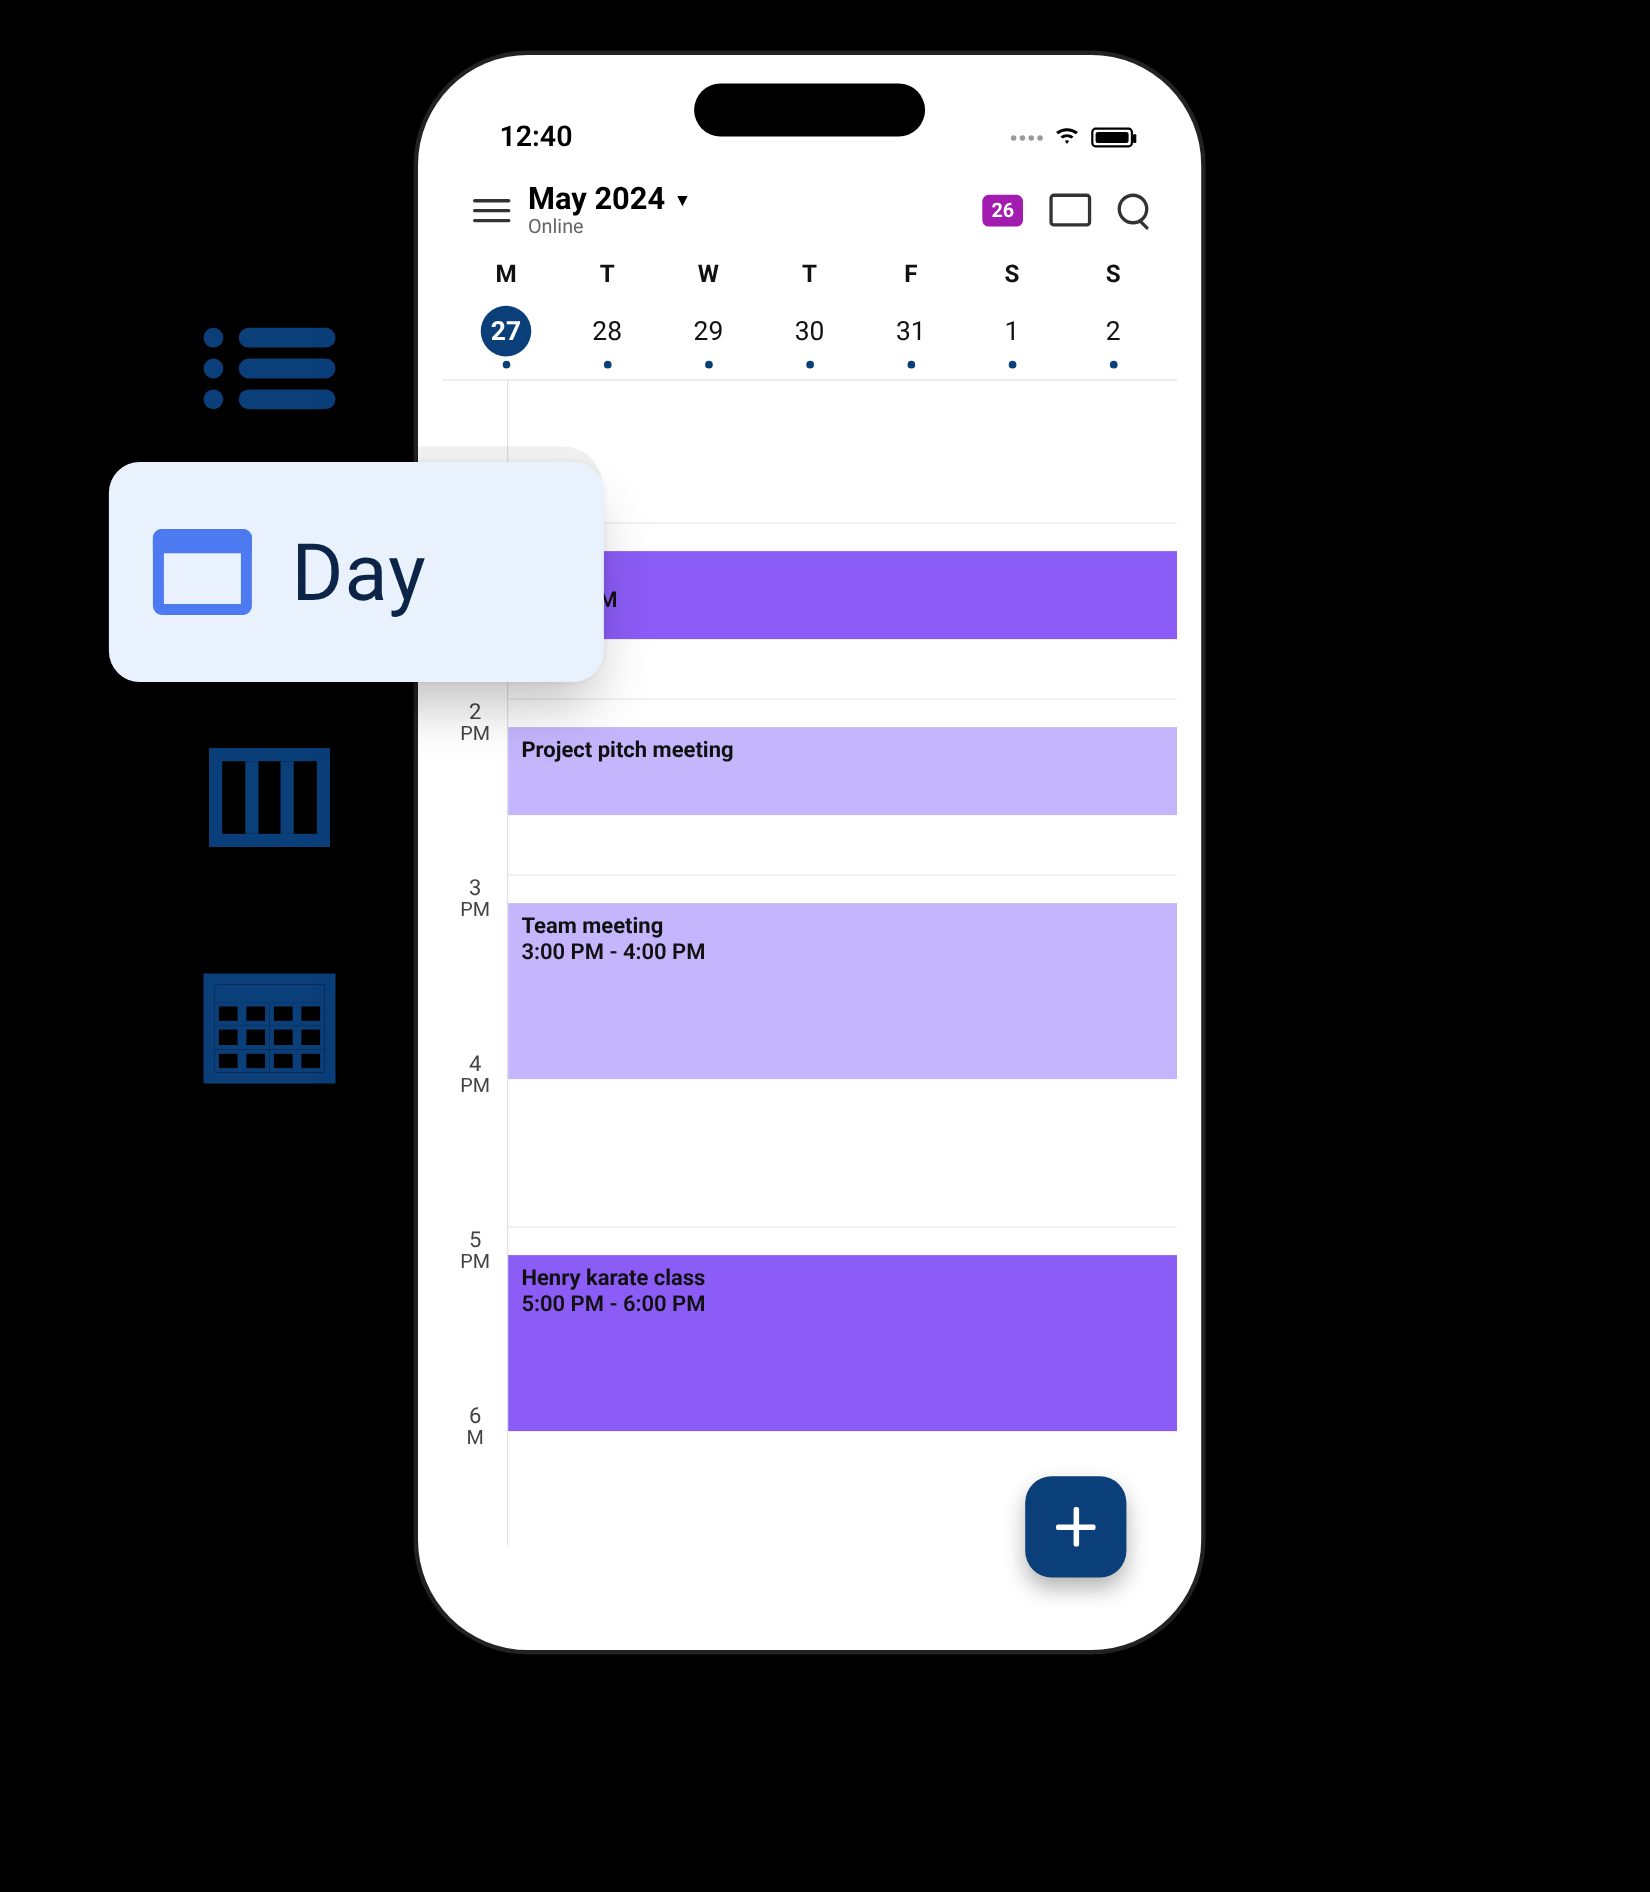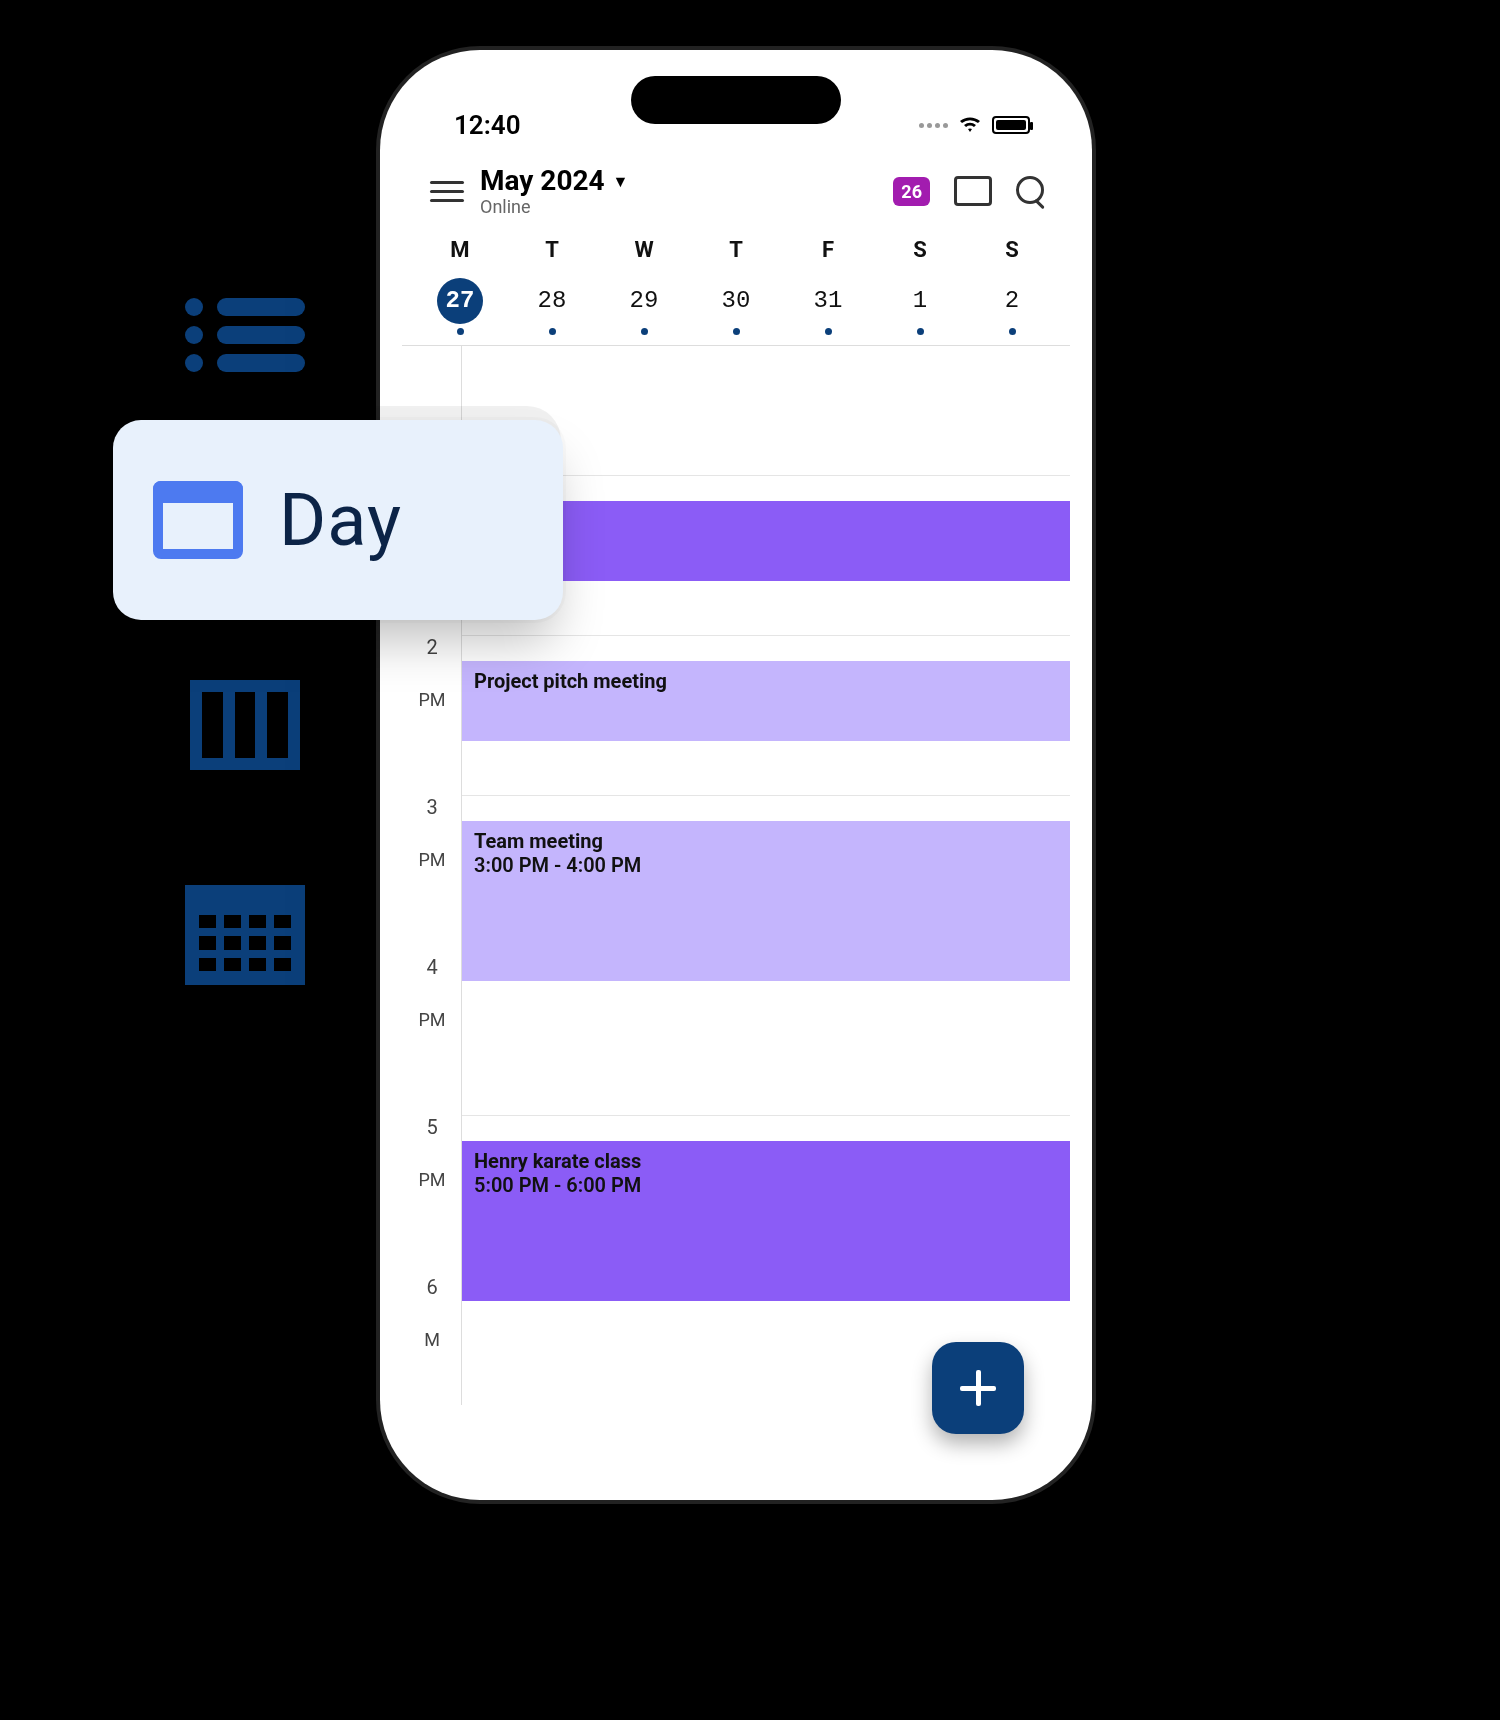--- a/index.html
+++ b/index.html
@@ -39,21 +39,21 @@
 
   
   .grid-box { width:120px; height:100px; border:10px solid #0b3f7a; display:flex; flex-direction:column;}
   .grid-header { height:16px; background:#0b3f7a; }
   .grid-body { flex:1; display:grid; grid-template-columns:repeat(4,1fr); grid-template-rows:repeat(3,1fr);}
   .grid-body div { border:4px solid #0b3f7a; }
 
   
   .day-chip {
     position: absolute;
-    left: 113px;
+    left: 99px;
     top: 420px;
     width: 450px;
     height: 200px;
     background: #e8f1fc;
     border-radius: 28px;
     box-shadow: 0 0 0 3px rgba(0,0,0,0.02), 0 30px 50px -10px rgba(0,0,0,0.25), -8px -8px 0 6px rgba(0,0,0,0.06);
     display:flex;
     align-items:center;
     gap: 36px;
     padding: 0 40px;
@@ -144,21 +144,21 @@
     content:""; position:absolute; width:22px; height:22px; border:3px solid #333; border-radius:50%;
   }
   .search-icon::after {
     content:""; position:absolute; width:3px; height:12px; background:#333;
     left:22px; top:22px; transform:rotate(-45deg); border-radius:2px;
   }
 
   
   .weekrow { display:grid; grid-template-columns: repeat(7, 1fr); text-align:center; padding: 4px 12px 0; }
   .weekday { font-size:22px; font-weight:700; color:#111; padding:6px 0;}
-  .datecell { padding:6px 0 10px; position:relative;font-family:Liberation Mono, monospace; }
+  .datecell { padding:6px 0 10px; position:relative; }
   .datenum { font-size:24px; color:#111; display:inline-block; width:46px; height:46px; line-height:46px; border-radius:50%;}
   .datenum.selected { background:#0b3f7a; color:#fff; font-weight:700; }
   .event-dot { width:7px; height:7px; background:#0b3f7a; border-radius:50%; margin:4px auto 0; }
 
   
   .timeline {
     position:relative;
     height: 1060px;
     overflow:hidden;
     border-top:1px solid #ddd;
@@ -169,21 +169,21 @@
   }
   .hour-slot {
     position:absolute; left:0; right:0; height:160px;
     border-bottom:1px solid #e5e5e5;
   }
   .hour-label {
     position:absolute; left:0; width:60px; text-align:center;
     font-size:18px; color:#444; line-height:1.1;
   }
   .hour-label .num { display:block; font-size:20px; }
-  .hour-label .ampm { display:block; font-size:18px;margin-top:32px; }
+  .hour-label .ampm { display:block; font-size:18px; }
 
   .events-layer { position:absolute; left:60px; right:0; top:0; bottom:0; }
   .event {
     position:absolute; left:0; right:0;
     padding: 8px 12px;
     overflow:hidden;
   }
   .event .etitle { font-size:20px; font-weight:700; color:#111; }
   .event .etime { font-size:20px; font-weight:600; color:#111; }
   .ev-pink { background:#f3a6a6; }

